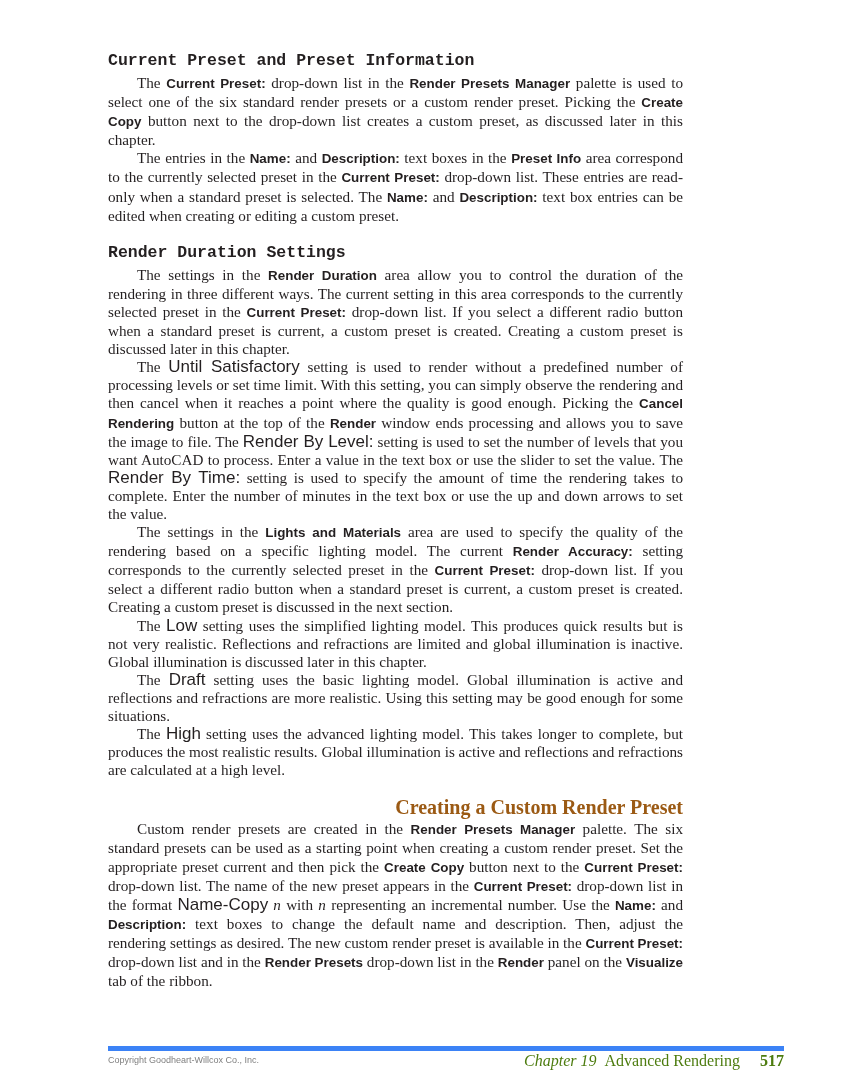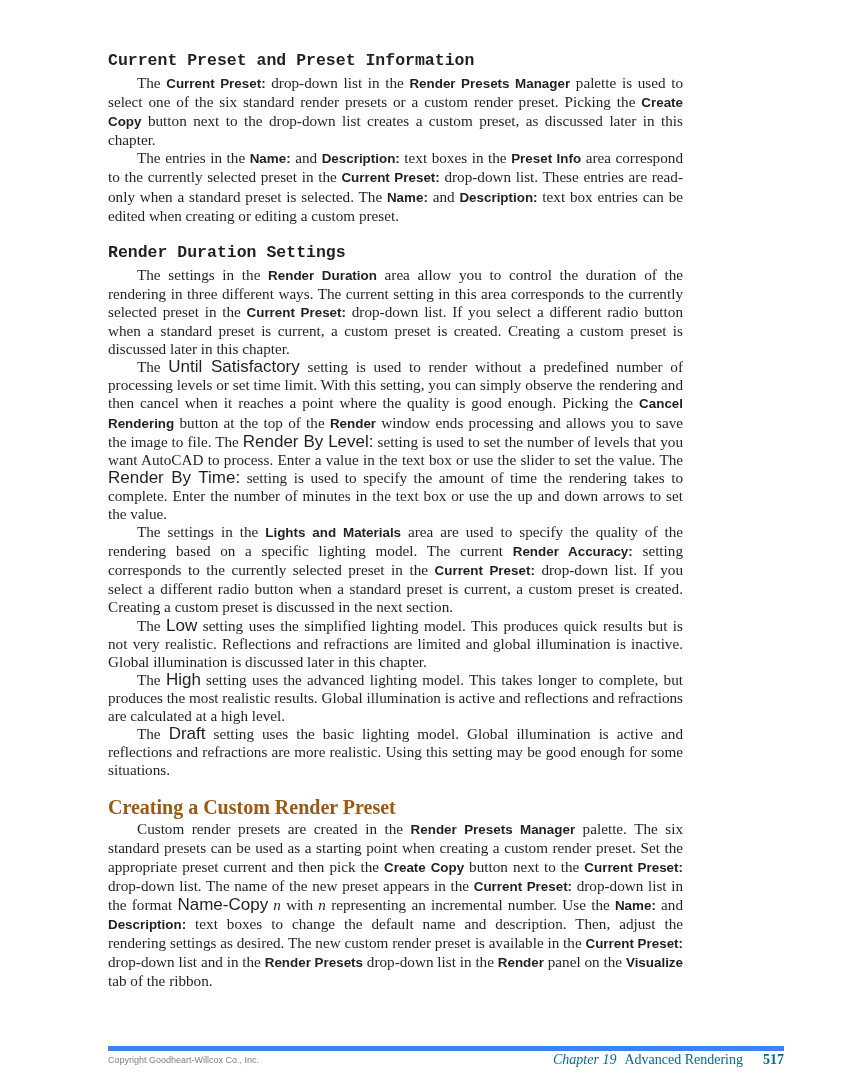--- a/index.html
+++ b/index.html
@@ -27,45 +27,45 @@
     .footer {
       position: absolute; left: 108px; top: 1046px; width: 676px;
       border-top: 5px solid #3b82f6; height: 20px;
     }
     .copyright {
       position: absolute; left: 0; top: 4px;
       font-family: "Liberation Sans", "DejaVu Sans", sans-serif; font-size: 9px; color: #808080;
     }
     .running {
       position: absolute; right: 0; top: 1px;
-      font-family: "Liberation Serif", "DejaVu Serif", serif; font-size: 14px; color: #0369a1;
+      font-family: "Liberation Serif", "DejaVu Serif", serif; font-size: 16px; color: #4d7c0f;
     }
     .chap { font-style: italic; }
     .title { margin-left: 8px; }
     .pnum { font-weight: bold; margin-left: 20px; }
   </style>
 </head>
 <body>
 
 <div class="page" style="color: rgb(35, 31, 32);">
 
   <h3 class="sub">Current Preset and Preset Information</h3>
   <p>The <span class="ui">Current Preset:</span> drop-down list in the <span class="ui">Render Presets Manager</span> palette is used to select one of the six standard render presets or a custom render preset. Picking the <span class="ui">Create Copy</span> button next to the drop-down list creates a custom preset, as discussed later in this chapter.</p>
   <p>The entries in the <span class="ui">Name:</span> and <span class="ui">Description:</span> text boxes in the <span class="ui">Preset Info</span> area correspond to the currently selected preset in the <span class="ui">Current Preset:</span> drop-down list. These entries are read-only when a standard preset is selected. The <span class="ui">Name:</span> and <span class="ui">Description:</span> text box entries can be edited when creating or editing a custom preset.</p>
 
   <h3 class="sub">Render Duration Settings</h3>
   <p>The settings in the <span class="ui">Render Duration</span> area allow you to control the duration of the rendering in three different ways. The current setting in this area corresponds to the currently selected preset in the <span class="ui">Current Preset:</span> drop-down list. If you select a different radio button when a standard preset is current, a custom preset is created. Creating a custom preset is discussed later in this chapter.</p>
   <p>The <span class="opt">Until Satisfactory</span> setting is used to render without a predefined number of processing levels or set time limit. With this setting, you can simply observe the rendering and then cancel when it reaches a point where the quality is good enough. Picking the <span class="ui">Cancel Rendering</span> button at the top of the <span class="ui">Render</span> window ends processing and allows you to save the image to file. The <span class="opt">Render By Level:</span> setting is used to set the number of levels that you want AutoCAD to process. Enter a value in the text box or use the slider to set the value. The <span class="opt">Render By Time:</span> setting is used to specify the amount of time the rendering takes to complete. Enter the number of minutes in the text box or use the up and down arrows to set the value.</p>
 
   <p>The settings in the <span class="ui">Lights and Materials</span> area are used to specify the quality of the rendering based on a specific lighting model. The current <span class="ui">Render Accuracy:</span> setting corresponds to the currently selected preset in the <span class="ui">Current Preset:</span> drop-down list. If you select a different radio button when a standard preset is current, a custom preset is created. Creating a custom preset is discussed in the next section.</p>
   <p>The <span class="opt">Low</span> setting uses the simplified lighting model. This produces quick results but is not very realistic. Reflections and refractions are limited and global illumination is inactive. Global illumination is discussed later in this chapter.</p>
+  <p>The <span class="opt">Draft</span> setting uses the basic lighting model. Global illumination is active and reflections and refractions are more realistic. Using this setting may be good enough for some situations.</p>
   <p>The <span class="opt">High</span> setting uses the advanced lighting model. This takes longer to complete, but produces the most realistic results. Global illumination is active and reflections and refractions are calculated at a high level.</p>
-  <p>The <span class="opt">Draft</span> setting uses the basic lighting model. Global illumination is active and reflections and refractions are more realistic. Using this setting may be good enough for some situations.</p>
 
-  <h2 class="sec" style="color: rgb(155, 90, 20);">Creating a Custom Render Preset</h2>
+  <h2 class="sec" style="color: rgb(155, 90, 20); text-align: right;">Creating a Custom Render Preset</h2>
   <p>Custom render presets are created in the <span class="ui">Render Presets Manager</span> palette. The six standard presets can be used as a starting point when creating a custom render preset. Set the appropriate preset current and then pick the <span class="ui">Create Copy</span> button next to the <span class="ui">Current Preset:</span> drop-down list. The name of the new preset appears in the <span class="ui">Current Preset:</span> drop-down list in the format <span class="opt">Name-Copy</span> <span class="var">n</span> with <span class="var">n</span> representing an incremental number. Use the <span class="ui">Name:</span> and <span class="ui">Description:</span> text boxes to change the default name and description. Then, adjust the rendering settings as desired. The new custom render preset is available in the <span class="ui">Current Preset:</span> drop-down list and in the <span class="ui">Render Presets</span> drop-down list in the <span class="ui">Render</span> panel on the <span class="ui">Visualize</span> tab of the ribbon.</p>
 </div>
 
 <div class="footer">
   <span class="copyright">Copyright Goodheart-Willcox Co., Inc.</span>
   <span class="running">
     <span class="chap">Chapter 19</span><span class="title">Advanced Rendering</span><span class="pnum">517</span>
   </span>
 </div>
 

